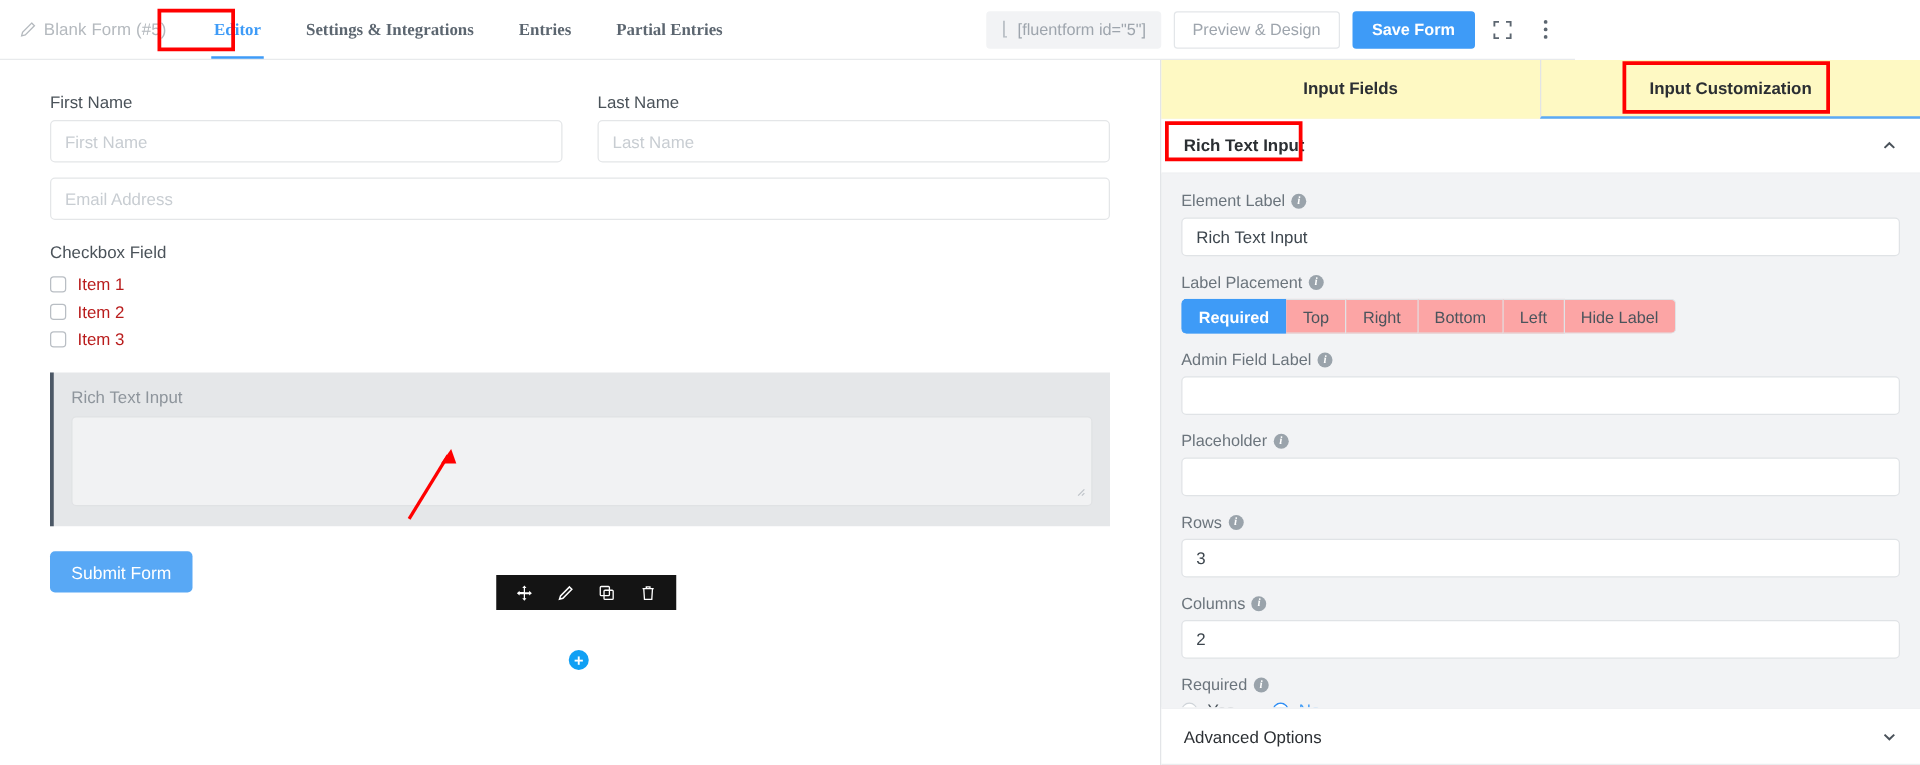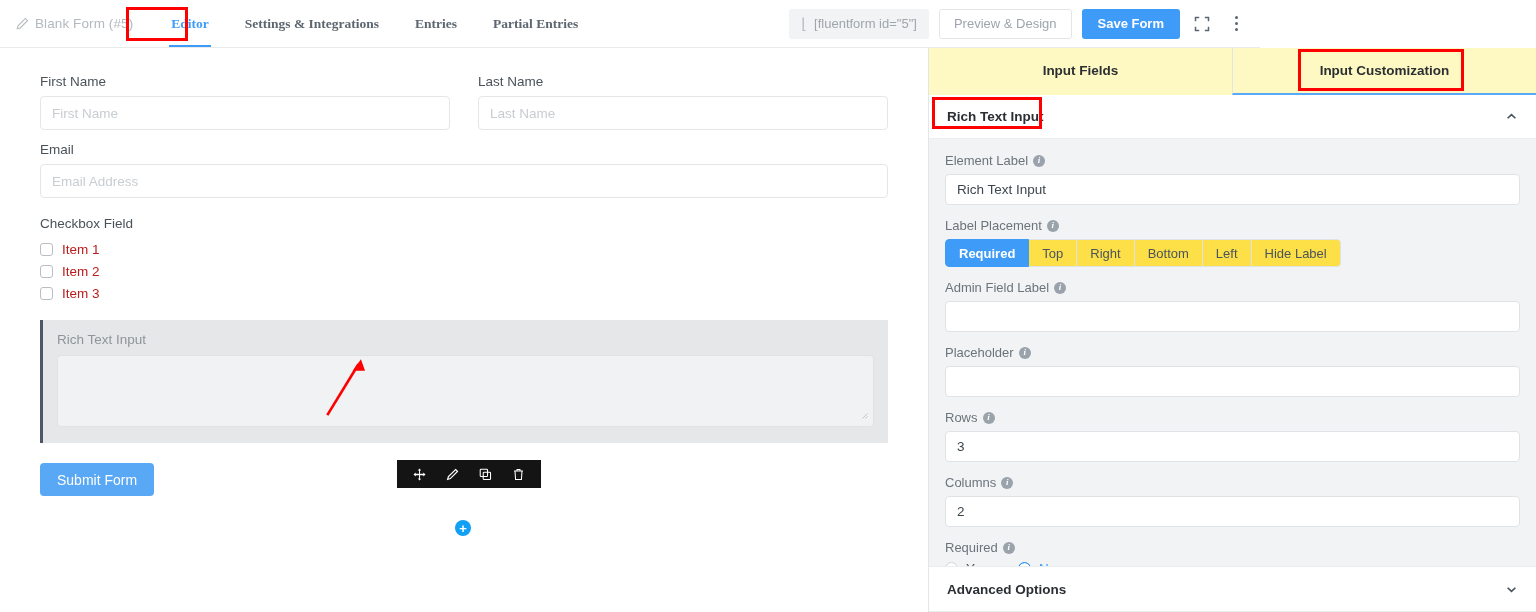--- a/index.html
+++ b/index.html
@@ -193,21 +193,21 @@
   }
   .p-input {
     width: 100%; height: 31px;
     background: #ffffff; border: 1px solid #e0e3e6; border-radius: 4px;
     font-family: inherit; font-size: 13.5px; color: #3d464e;
     padding: 0 11px;
   }
   .seg-group { display: flex; border-radius: 4px; overflow: hidden; width: fit-content; }
   .seg {
     height: 28px; padding: 0 13px;
-    background: #fde047; border: 1px solid #e0e3e6; border-left: none;
+    background: #fca5a5; border: 1px solid #e0e3e6; border-left: none;
     font-size: 13px; color: #4b545c; font-family: inherit;
     display: flex; align-items: center; cursor: pointer; white-space: nowrap;
   }
   .seg:first-child { border-left: 1px solid #e0e3e6; border-radius: 4px 0 0 4px; }
   .seg:last-child { border-radius: 0 4px 4px 0; }
   .seg.active { background: #3e9bf7; border-color: #3e9bf7; color: #ffffff; font-weight: bold; }
 
   .radio-row { display: flex; align-items: center; gap: 30px; margin-top: 4px; }
   .radio-item { display: flex; align-items: center; gap: 8px; cursor: pointer; }
   .radio-dot {
@@ -222,21 +222,21 @@
   .radio-item.checked .radio-label { color: #3e9bf7; }
 
   .panel-foot {
     margin-top: auto;
     background: #ffffff;
     border-top: 1px solid #ebedef;
     border-bottom: 1px solid #ebedef;
     height: 46px; min-height: 46px;
     display: flex; align-items: center; justify-content: space-between;
     padding: 0 18px;
-    font-size: 13.5px; font-weight: bold; color: #2b2f33;
+    font-size: 13.5px; font-weight: normal; color: #2b2f33;
     cursor: pointer;
   }
 
   
   .anno {
     position: absolute; border: 3px solid #ff0000;
     pointer-events: none; z-index: 30;
   }
   .arrow-layer { position: absolute; inset: 0; pointer-events: none; z-index: 31; }
 </style>
@@ -294,21 +294,20 @@
           <label class="f-label">First Name</label>
           <input class="f-input" type="text" placeholder="First Name" style="">
         </div>
         <div class="f-col">
           <label class="f-label">Last Name</label>
           <input class="f-input" type="text" placeholder="Last Name" style="">
         </div>
       </div>
 
       <div class="f-group" style="margin-top:12px;">
-        <label class="f-label">Email</label>
         <input class="f-input" type="text" placeholder="Email Address" style="">
       </div>
 
       <div class="f-group" style="margin-bottom:4px;">
         <label class="f-label">Checkbox Field</label>
         <div class="cb-list">
           <label class="cb-row">
             <span class="cb-box"></span>
             <span class="cb-text">Item 1</span>
           </label>

